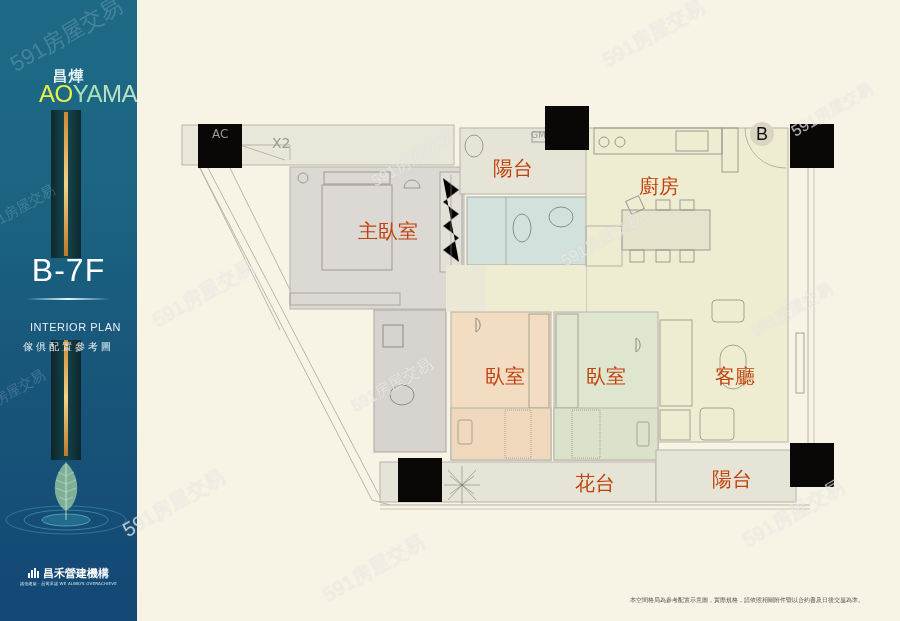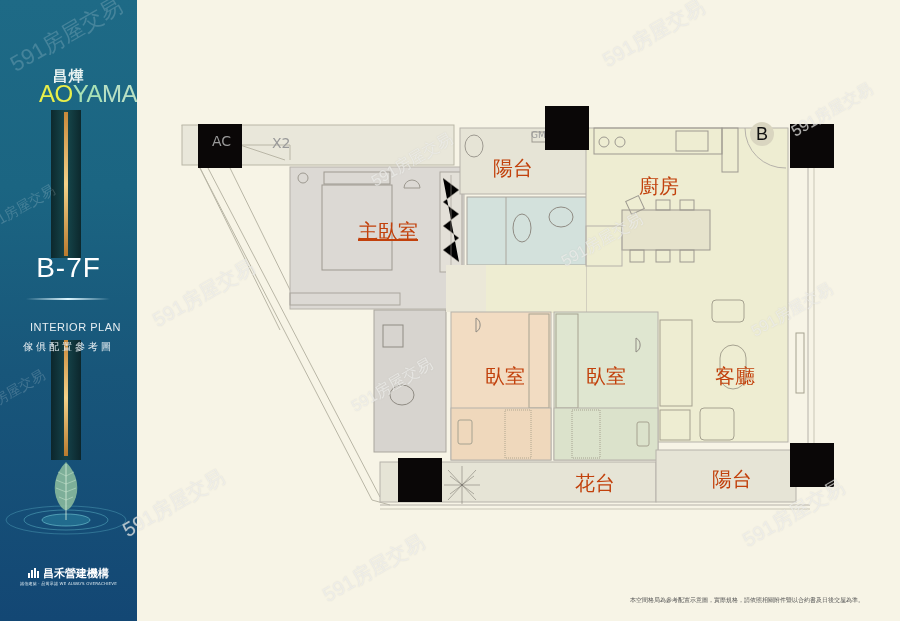--- a/index.html
+++ b/index.html
@@ -24,21 +24,21 @@
       color: #e8f2f0; font-size: 15px; font-weight: bold; letter-spacing: 1px;
     }
     .brand .logo {
       position: absolute; top: 80px; left: 0; width: 137px; text-align: right;
       font-family: "Liberation Sans", sans-serif; font-size: 24px; letter-spacing: -0.5px;
     }
     .brand .logo span.y { color: #e9ef4a; }
     .brand .logo span.g { color: #a9e2b6; }
     .brand .unit {
       position: absolute; top: 252px; left: 0; width: 137px; text-align: center;
-      font-family: "Liberation Sans", sans-serif; color: #ffffff; font-size: 28px; letter-spacing: 1px;
+      font-family: "Liberation Sans", sans-serif; color: #ffffff; font-size: 32px; letter-spacing: 1px;
     }
     .brand .underline {
       position: absolute; top: 298px; left: 26px; width: 84px; height: 2px;
       background: linear-gradient(90deg, rgba(255,255,255,0), #dff6ff 50%, rgba(255,255,255,0));
     }
     .brand .plan-cn {
       position: absolute; top: 306px; left: 0; width: 137px; text-align: center;
       color: #e6eef2; font-size: 10px; letter-spacing: 3px; margin-top: 34px;
     }
     .brand .plan-en {
@@ -229,25 +229,25 @@
 
     <rect x="198" y="124" width="44" height="44" fill="#0a0707"></rect>
     <rect x="545" y="106" width="44" height="44" fill="#0a0707"></rect>
     <rect x="790" y="124" width="44" height="44" fill="#0a0707"></rect>
     <rect x="398" y="458" width="44" height="44" fill="#0a0707"></rect>
     <rect x="790" y="443" width="44" height="44" fill="#0a0707"></rect>
 
     <path d="M745 128 A40 40 0 0 0 786 168" fill="none" stroke="#b6b2aa"></path>
   </svg>
 
-  <div class="room-label" style="left:75px;top:133px;font-size:14px;color:#999;"><span>AC</span></div>
+  <div class="room-label" style="left:75px;top:127px;font-size:12px;color:#999;"><span>AC</span></div>
   <div class="room-label" style="left:135px;top:135px;font-size:14px;color:#999;">X2</div>
   <div class="room-label" style="left:394px;top:130px;font-size:9px;color:#999;">GM</div>
 
-  <div class="room-label" style="left:221px;top:218px;text-decoration:underline;">主臥室</div>
+  <div class="room-label" style="left:221px;top:218px;">主臥室</div>
   <div class="room-label" style="left:356px;top:155px;">陽台</div>
   <div class="room-label" style="left:502px;top:173px;text-align:right;">廚房</div>
   <div class="room-label" style="left:348px;top:363px;">臥室</div>
   <div class="room-label" style="left:449px;top:363px;">臥室</div>
   <div class="room-label" style="left:578px;top:363px;">客廳</div>
   <div class="room-label" style="left:438px;top:470px;">花台</div>
   <div class="room-label" style="left:575px;top:466px;">陽台</div>
 
   <div class="marker-b">B</div>
 

